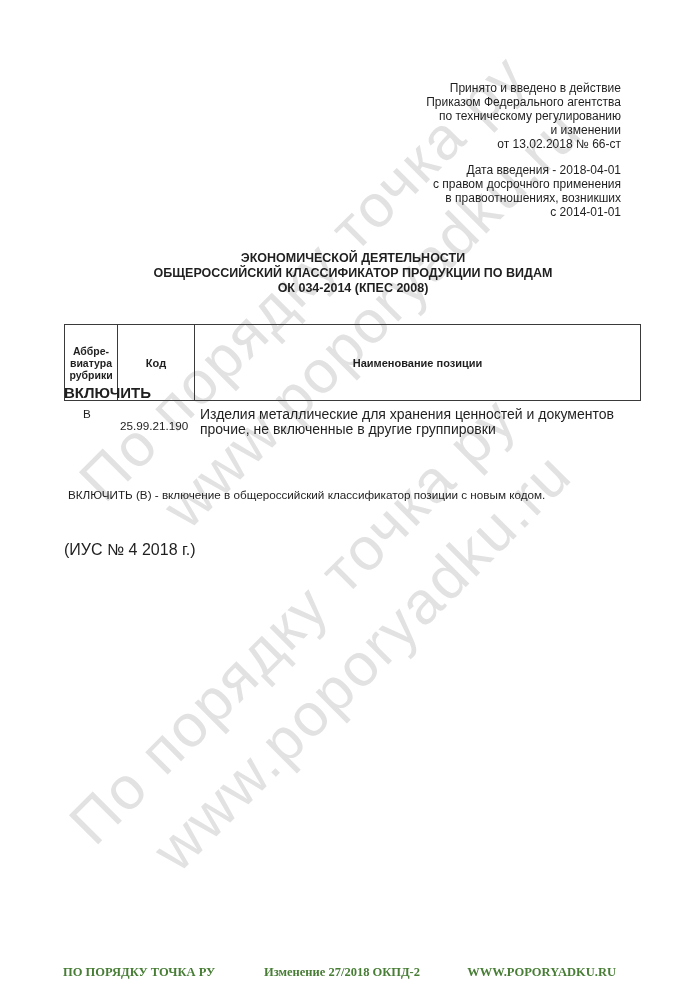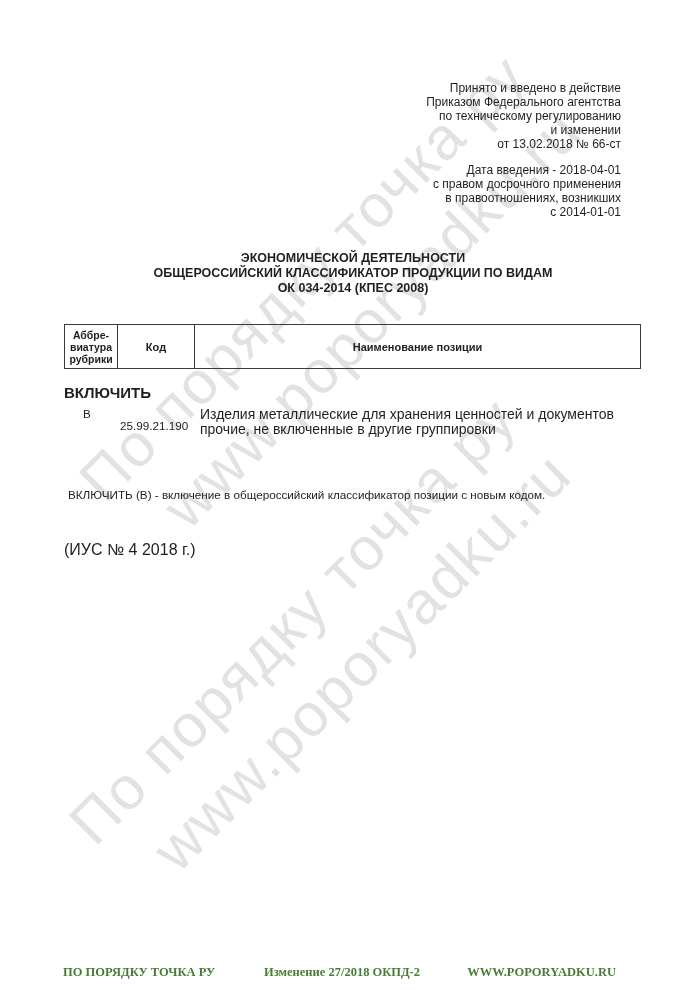--- a/index.html
+++ b/index.html
@@ -50,21 +50,21 @@
   .cls-table {
     left: 64px;
     top: 324px;
     border-collapse: collapse;
   }
   .cls-table td {
     border: 1px solid #3a3a3a;
     vertical-align: middle;
     text-align: center;
     font-weight: bold;
-    padding: 2px 2px;
+    padding: 18px 2px;
     height: 39px;
   }
   .col-rubric { width: 48px; font-size: 10.5px; line-height: 12px; }
   .col-code   { width: 72px; font-size: 11px; }
   .col-name   { width: 441px; font-size: 11px; margin-top: 16px; }
   .section-label {
     left: 64px;
     width: 573px;
     top: 384px;
     text-align: left;

